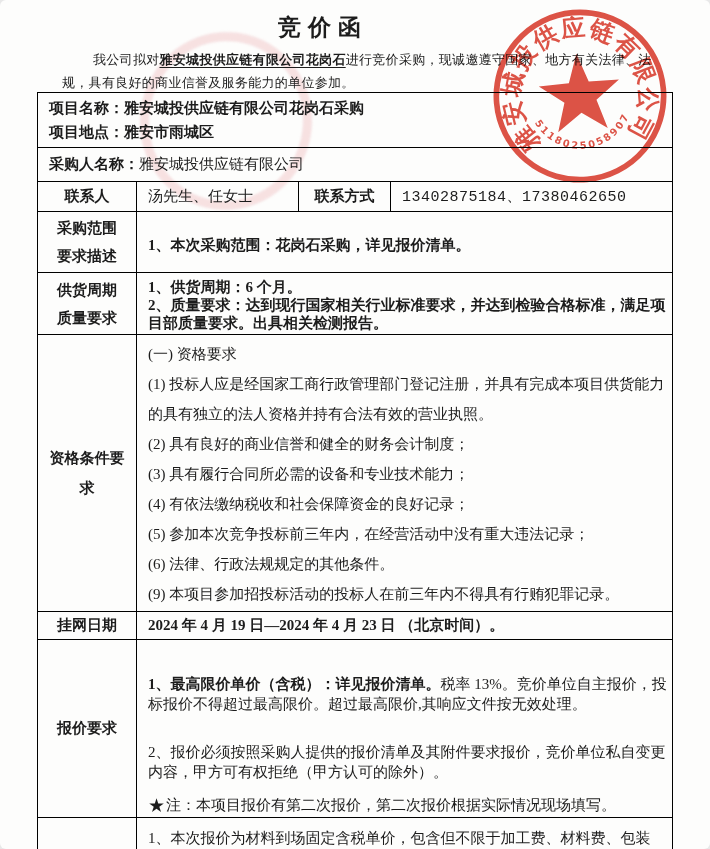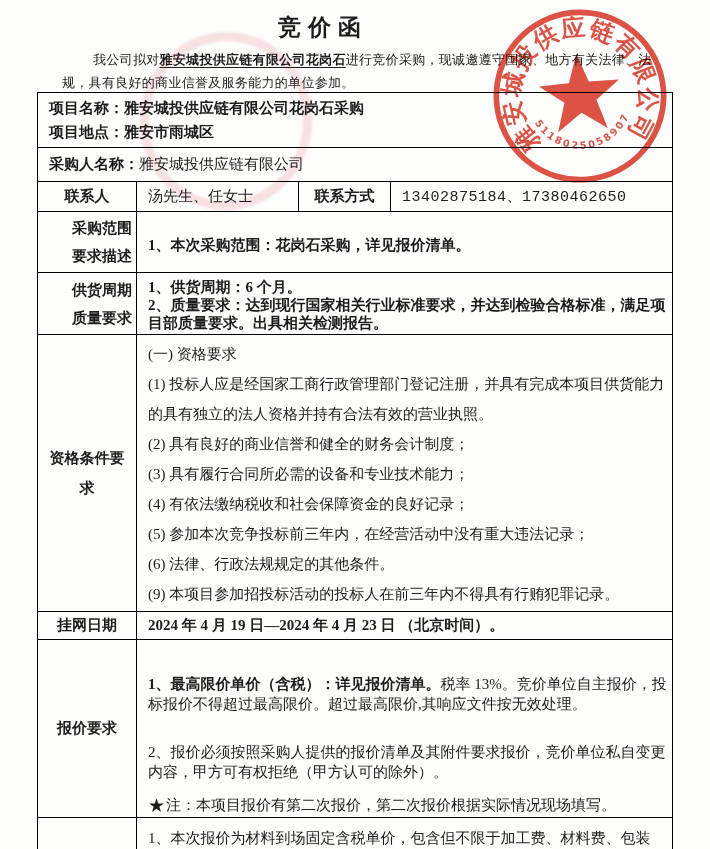--- a/index.html
+++ b/index.html
@@ -1,38 +1,38 @@
 <!DOCTYPE html>
 <html><head>
 <meta charset="utf-8">
 <style>
   * { margin:0; padding:0; box-sizing:border-box; }
   html,body { background:#e8e8e8; }
   .page {
     position:relative; width:710px; height:849px; background:#fdfdfc;
     font-family:"Liberation Serif","DejaVu Serif",serif; color:#1c1c1c;
-    overflow:hidden; margin:0 auto;
+    overflow:hidden; margin:0 auto;border-radius:6px;
   }
   .title {
     position:absolute; top:12px; left:0; width:710px; text-align:center;
     font-size:23px; font-weight:bold; letter-spacing:7px;
     transform:translateX(-32px);
   }
   .intro {
     position:absolute; left:62px; top:49px; width:606px;
     font-size:13px; line-height:22.5px; text-indent:31px; letter-spacing:0.3px;
   }
   .intro .subj { font-weight:bold; text-decoration:underline; text-underline-offset:3px; }
   .doc-table {
     position:absolute; left:37px; top:92px; width:636px;
     border-collapse:collapse; table-layout:fixed; font-size:15px;
   }
   .doc-table td { border:1px solid #000000; vertical-align:middle; }
   .lbl { text-align:center; font-weight:bold; padding:2px 4px; }
-  .lbl .lline { line-height:28px;text-align:right; }
+  .lbl .lline { line-height:28px; }
   .cell-left { padding:3px 8px 3px 11px; }
   .bold { font-weight:bold; }
   .ln2 { line-height:24px; }
   .content { padding:2px 5px 2px 11px; }
   .v-top { vertical-align:top; }
   .serif-num { font-family:Liberation Mono, monospace; letter-spacing:0.5px; }
   .tight { line-height:20px;margin-top:28px; }
   .qline { line-height:30px; }
   .wide-lines { line-height:31.5px; padding-top:5px; }
   .note { margin-top:13px; font-weight:normal; line-height:20px; }

